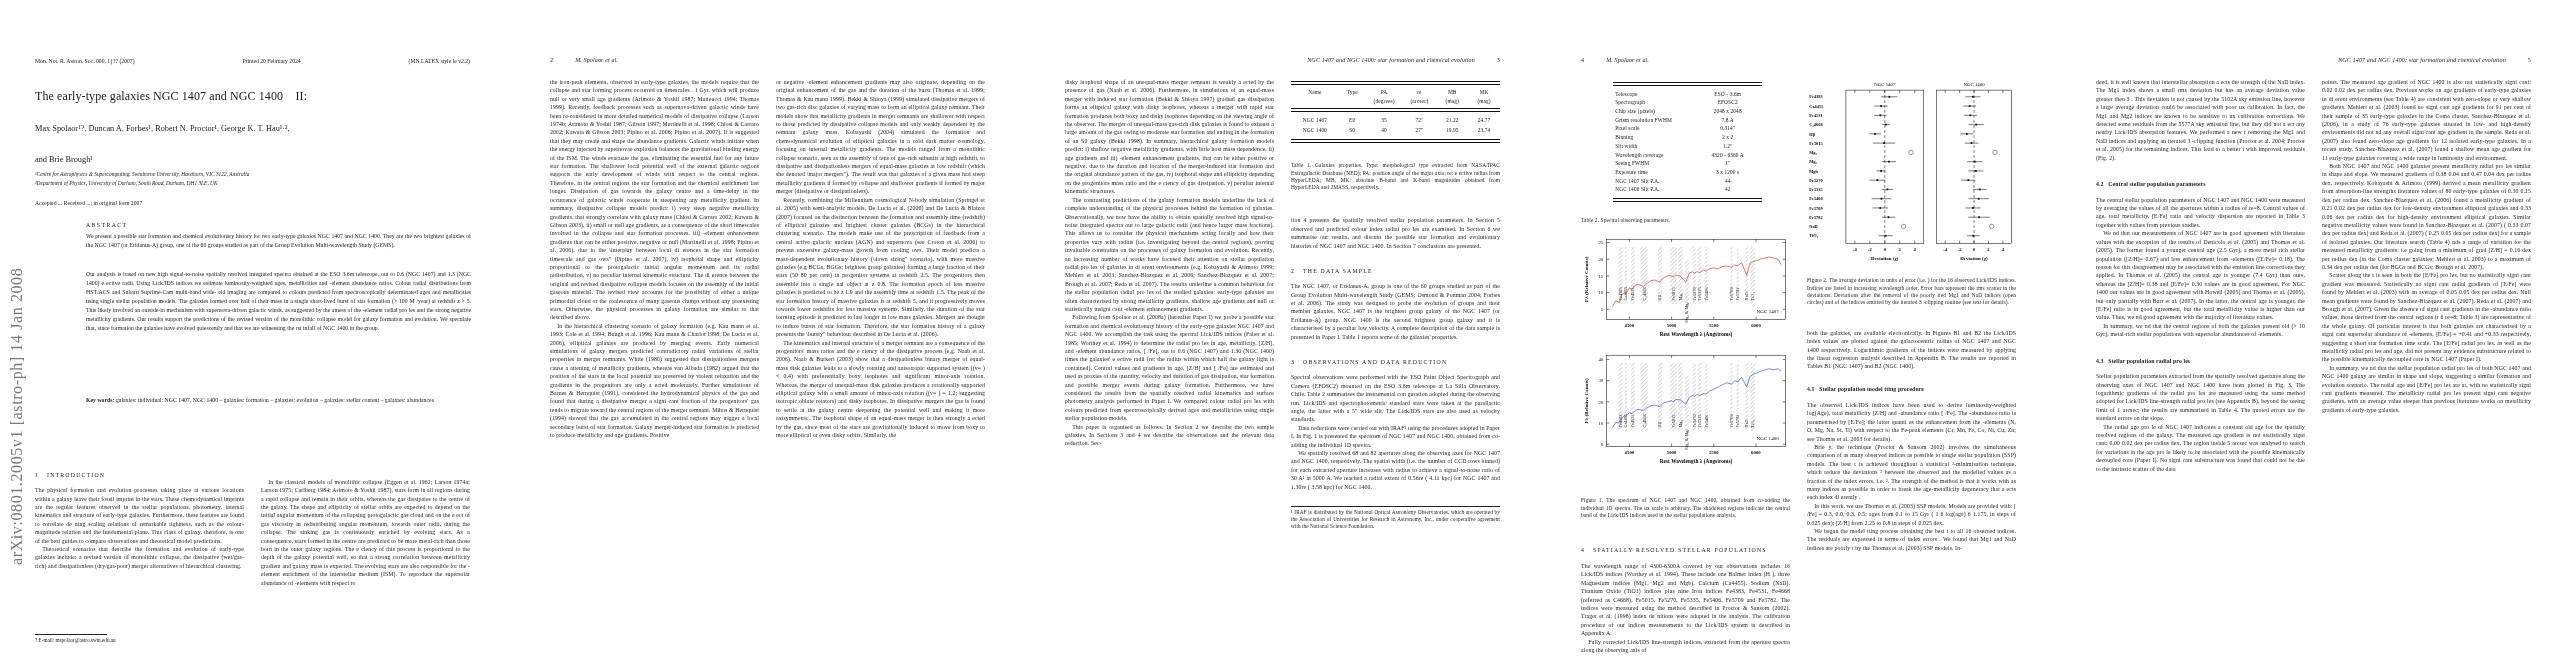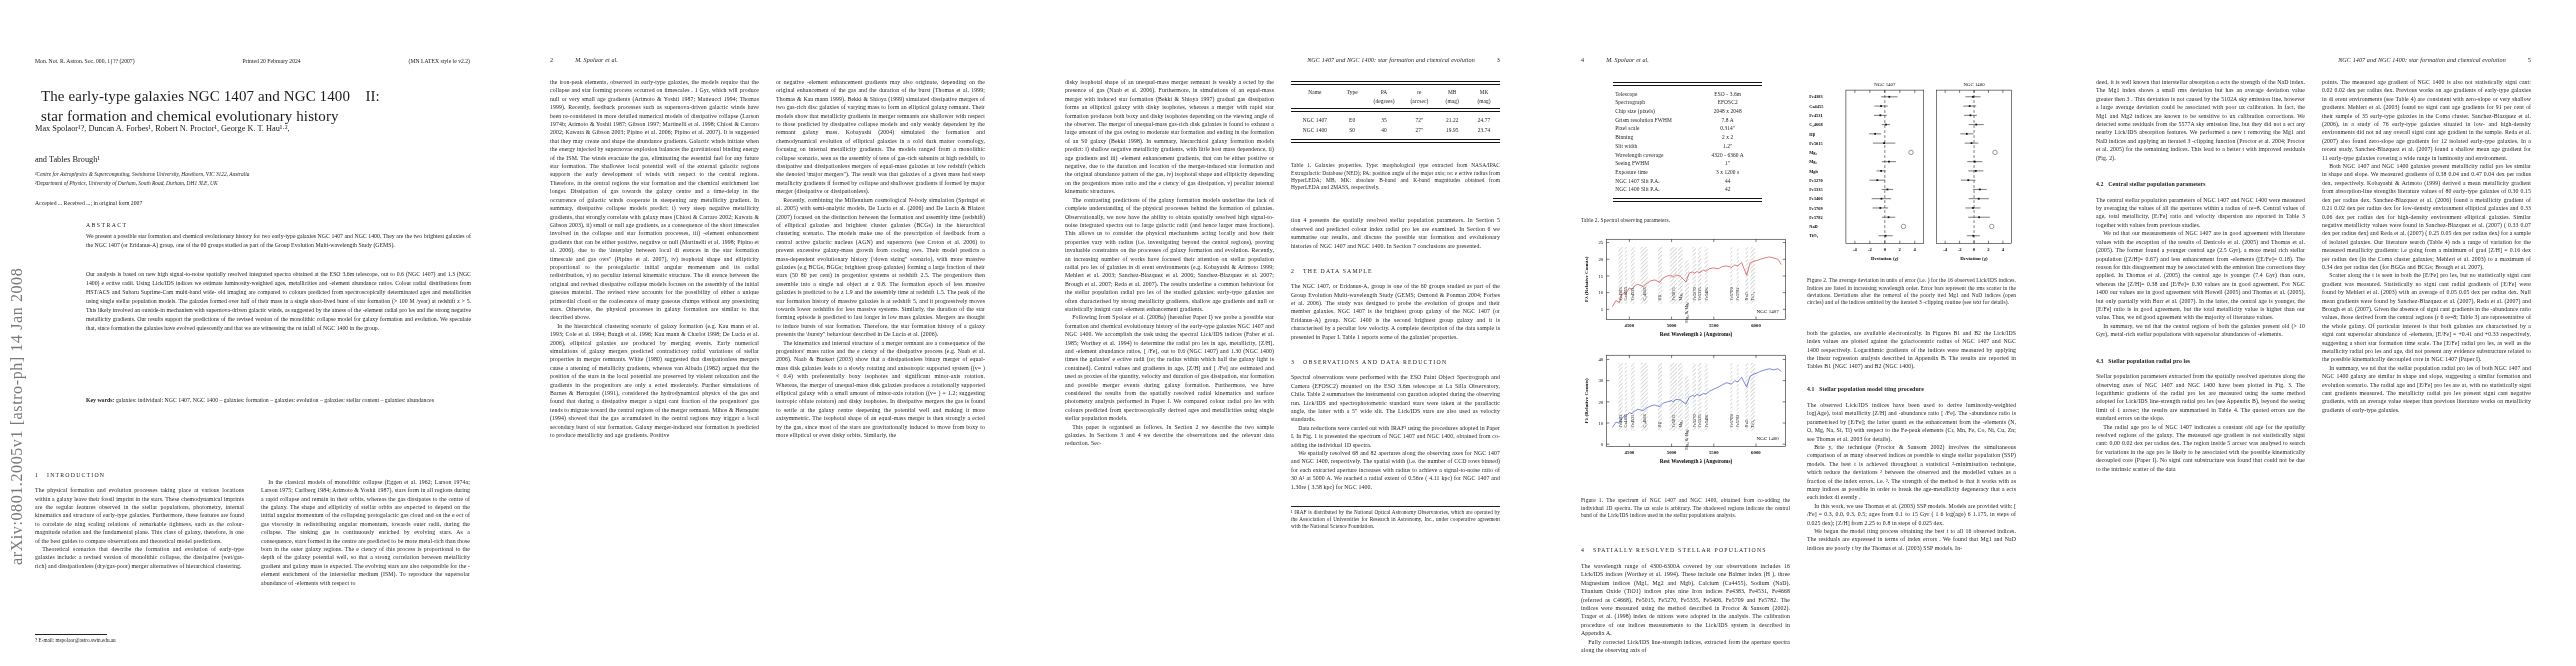--- a/index.html
+++ b/index.html
@@ -12,21 +12,21 @@
   .col-l{left:35px;} .col-r{left:261px;}
   .para{margin:0;}
   .ind{text-indent:7.2px;}
   .sechead{letter-spacing:1.2px;font-weight:500;text-align:left;}
   .subhead{font-weight:700;text-align:left;}
   .cap{font-size:5.4px;line-height:7.4px;}
   .fnote{font-size:5.2px;line-height:7.1px;border-top:0.4px solid #222;padding-top:2.2px;}
   .fnote-rule-short{border-top:0.4px solid #222;width:72px;margin-bottom:2.2px;}
   
   .journal{position:absolute;top:58px;left:35px;width:435px;font-size:5.7px;display:flex;justify-content:space-between;}
-  .title{position:absolute;left:41px;width:445px;font-size:15px;line-height:19px;letter-spacing:0.1px;}
+  .title{position:absolute;left:35px;width:445px;font-size:12px;line-height:19px;letter-spacing:0.1px;}
   .authors{position:absolute;left:35px;width:435px;font-size:8.3px;}
   .affil{position:absolute;left:35px;width:435px;font-size:5.4px;font-style:italic;}
   .accepted{position:absolute;left:35px;width:435px;font-size:5.7px;}
   .abslabel{position:absolute;left:86px;font-size:5.8px;letter-spacing:1.4px;font-weight:500;}
   .abstract{position:absolute;left:86px;width:385px;text-align:justify;font-size:5.8px;line-height:9px;}
   .kw{position:absolute;left:86px;width:385px;text-align:justify;font-size:5.8px;line-height:9px;}
   .sidebar{position:absolute;left:7.8px;top:565px;width:398px;transform:rotate(-90deg);transform-origin:0 0;font-size:16px;color:#7a7a7a;letter-spacing:0.6px;white-space:nowrap;}
   .dblrule{height:1.9px;border-top:0.6px solid #111;border-bottom:0.6px solid #111;}
   .t-row{display:flex;}
   .t-cell{text-align:center;}
@@ -38,23 +38,22 @@
 <div id="canvas">
 
   <div class="page" style="left:0">
     <div class="sidebar">arXiv:0801.2005v1  [astro-ph]  14 Jan 2008</div>
     <div class="journal">
       <span>Mon. Not. R. Astron. Soc. 000, 1{?? (2007)</span>
       <span>Printed 20 February 2024</span>
       <span>(MN LATEX style le v2.2)</span>
     </div>
     <div class="title" style="top:87px">The early-type galaxies NGC 1407 and NGC 1400&nbsp;&nbsp;&nbsp;&nbsp;II:</div>
-    <div class="title" style="top:107px">star formation and chemical evolutionary history</div>
     <div class="authors" style="top:124px">Max Spolaor¹?, Duncan A. Forbes¹, Robert N. Proctor¹, George K. T. Hau¹·²,</div>
-    <div class="authors" style="top:155px">and Tables Brough¹</div>
+    <div class="authors" style="top:155px">and Brie Brough¹</div>
     <div class="affil" style="top:171px">¹Centre for Astrophysics &amp; Supercomputing, Swinburne University, Hawthorn, VIC 3122, Australia</div>
     <div class="affil" style="top:180px">²Department of Physics, University of Durham, South Road, Durham, DH1 3LE, UK</div>
     <div class="accepted" style="top:200px">Accepted ... Received ...; in original form 2007</div>
     <div class="abslabel" style="top:222px">ABSTRACT</div>
     <div class="abstract" style="top:232px">We present a possible star formation and chemical evolutionary history for two early-type galaxies NGC 1407 and NGC 1400. They are the two brightest galaxies of the NGC 1407 (or Eridanus-A) group, one of the 60 groups studied as part of the Group Evolution Multi-wavelength Study (GEMS).</div>
     <div class="abstract" style="top:270px">Our analysis is based on new high signal-to-noise spatially resolved integrated spectra obtained at the ESO 3.6m telescope, out to 0.6 (NGC 1407) and 1.3 (NGC 1400) e ective radii. Using Lick/IDS indices we estimate luminosity-weighted ages, metallicities and  -element abundance ratios. Colour radial distributions from HST/ACS and Subaru Suprime-Cam multi-band wide- eld imaging are compared to colours predicted from spectroscopically determinated ages and metallicities using single stellar population models. The galaxies formed over half of their mass in a single short-lived burst of star formation (&gt; 100 M /year) at redshift z &gt; 5. This likely involved an outside-in mechanism with supernova-driven galactic winds, as suggested by the  atness of the  -element radial pro les and the strong negative metallicity gradients. Our results support the predictions of the revised version of the monolithic collapse model for galaxy formation and evolution. We speculate that, since formation the galaxies have evolved quiescently and that we are witnessing the  rst infall of NGC 1400 in the group.</div>
     <div class="kw" style="top:396px"><b>Key words:</b><span>  galaxies: individual: NGC 1407, NGC 1400 – galaxies: formation – galaxies: evolution – galaxies: stellar content – galaxies: abundances</span></div>
     <div class="col col-l" style="top:471px" id="p1L">
         <div class="para sechead">1&nbsp;&nbsp;&nbsp;INTRODUCTION</div>
         <div class="para" style="margin-top: 6.7px;">The physical formation and evolution processes taking place at various locations within a galaxy leave their fossil imprint in the stars. These chemodynamical imprints are the regular features observed in the stellar populations, photometry, internal kinematics and structure of early-type galaxies. Furthermore, these features are found to correlate de ning scaling relations of remarkable tightness, such as the colour-magnitude relation and the fundamental plane. This class of galaxy, therefore, is one of the best guides to compare observations and theoretical model predictions.</div>

